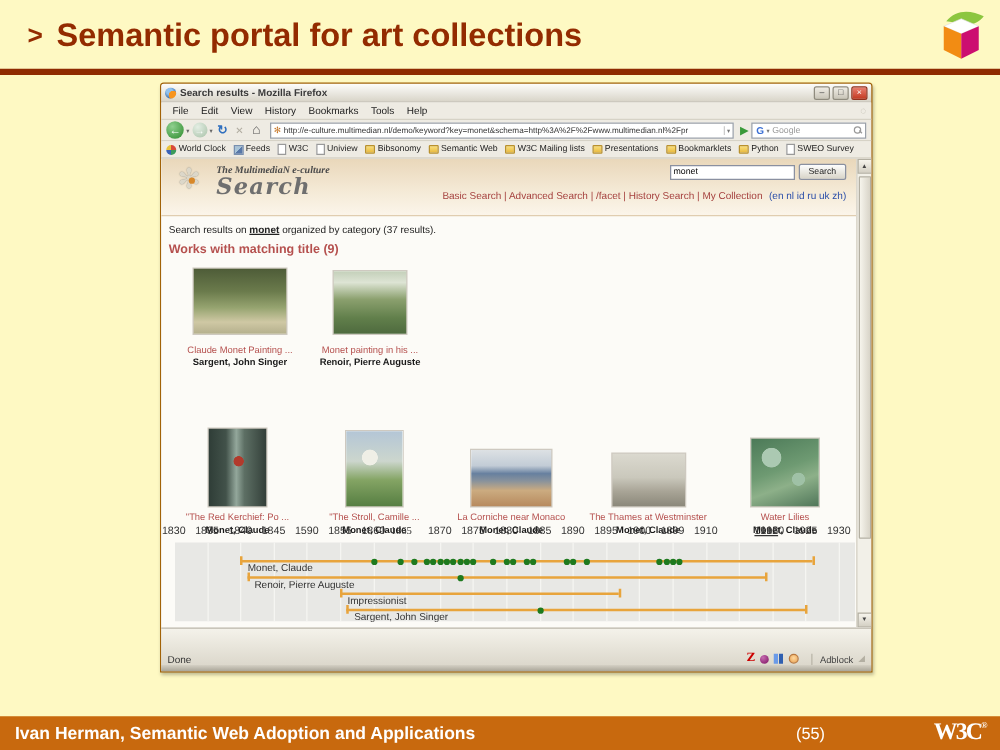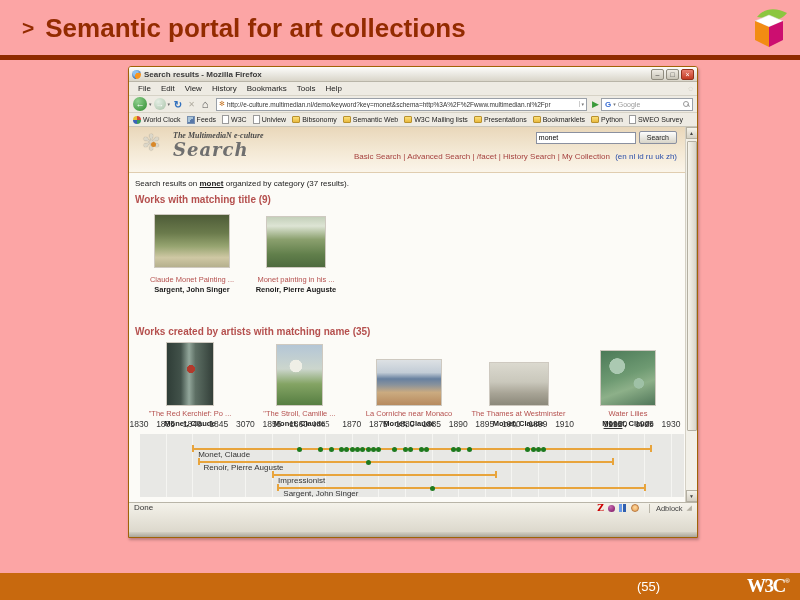--- a/index.html
+++ b/index.html
@@ -1,18 +1,18 @@
 <!DOCTYPE html>
 <html><head>
 <meta charset="utf-8">
 <style>
 *{margin:0;padding:0;box-sizing:border-box}
 html,body{width:800px;height:600px;overflow:hidden}
 body{font-family:"Liberation Sans",sans-serif;background:#fff}
-.slide{position:relative;width:800px;height:600px;background:#fca5a5;overflow:hidden}
+.slide{position:relative;width:800px;height:600px;background:#fef9c3;overflow:hidden}
 
 
 .slide-title{position:absolute;top:13px;left:22px;color:#932B00;font-weight:bold;font-size:26px;white-space:nowrap}
 .slide-title .chev{font-size:21px;vertical-align:2px;margin-right:11px}
 .title-rule{position:absolute;top:55px;left:0;width:800px;height:5px;background:#8F2B00}
 .sweo{position:absolute;top:5px;right:9px;width:44px;height:46px}
 .caption{position:absolute;left:18px;top:545px;font-size:14.5px;font-style:italic;color:#111}
 .footer{position:absolute;left:0;bottom:0;width:800px;height:27px;background:#C8690E;color:#fff}
 .footer .fleft{position:absolute;left:12px;top:5px;font-size:14px;font-weight:bold}
 .footer .fpage{position:absolute;right:140px;top:6px;font-size:13px}
@@ -107,21 +107,21 @@
 .tl-axis{position:absolute;left:0;top:0;right:0;height:12px}
 .yr{position:absolute;top:0;transform:translateX(-50%);font-size:8.5px;color:#333}
 .tl-plot{position:absolute;left:11px;top:15px;width:544px;height:63px;background:#e8e8e5}
 .gridline{position:absolute;top:0;bottom:0;width:1px;background:#f5f5f2}
 .tl-bar{position:absolute;height:2px}
 .tl-tick{position:absolute;width:2px;height:7px}
 .tl-label{position:absolute;font-size:8px;color:#333;white-space:nowrap}
 .tl-dot{position:absolute;width:5px;height:5px;border-radius:50%}
 
 
-.statusbar{height:29px;display:flex;align-items:flex-start;background:linear-gradient(#f4f2ea,#dcd8cc);padding:0 5px;font-size:8px;color:#333}
+.statusbar{height:29px;display:flex;align-items:flex-end;background:linear-gradient(#f4f2ea,#dcd8cc);padding:0 5px;font-size:8px;color:#333}
 .status-icons{margin-left:auto;display:flex;align-items:center;gap:4px}
 .si{display:inline-flex;align-items:center;justify-content:center}
 .si.z{color:#c00;font-weight:bold;font-family:"DejaVu Serif",serif;font-size:9px}
 .si.dot{width:7px;height:7px;border-radius:50%;background:radial-gradient(circle at 35% 30%,#c66bb0,#7b1060)}
 .si.stats{width:8px;height:8px;background:linear-gradient(90deg,#6a9ae8 0 3px,rgba(0,0,0,0) 3px 4px,#2f5fb0 4px 7px,rgba(0,0,0,0) 7px)}
 .si.face{width:8px;height:8px;border-radius:50%;background:radial-gradient(circle at 50% 40%,#ffd9a0,#e8a050);border:1px solid #b97940}
 .si.adb{color:#444;font-size:7.5px;border-left:1px solid #b9b5a8;padding-left:6px;margin-left:6px}
 .si.grip{color:#b3afa2;font-size:7px}
 .win-bottom{height:5px;background:linear-gradient(#d4d0c4,#a9a598)}
 </style>
@@ -286,21 +286,20 @@
               <div class="thumb-wrap">
                 <div class="thumb" style="background: linear-gradient(rgb(196, 208, 186) 0%, rgb(221, 228, 212) 18%, rgb(139, 160, 110) 45%, rgb(97, 127, 75) 75%, rgb(78, 106, 62) 100%); width: 58px; height: 50px;"></div>
               </div>
               <figcaption class="art-cap">
                 <div class="art-title">Monet painting in his ...</div>
                 <div class="art-artist">Renoir, Pierre Auguste</div>
               </figcaption>
             </figure>
           </div>
 
-        <div class="sec-heading sh2">Works created by artists with matching name (35)</div>
         <div class="art-row row2">
 
             <figure class="art">
               <div class="thumb-wrap">
                 <div class="thumb" style="background: radial-gradient(circle at 52% 42%, rgb(178, 58, 44) 0px, rgb(178, 58, 44) 9%, rgba(0, 0, 0, 0) 10%), linear-gradient(90deg, rgb(47, 61, 55) 0%, rgb(66, 82, 74) 30%, rgb(147, 167, 155) 48%, rgb(93, 111, 100) 62%, rgb(51, 63, 57) 100%); width: 46px; height: 62px;"></div>
               </div>
               <figcaption class="art-cap">
                 <div class="art-title">"The Red Kerchief: Po ...</div>
                 <div class="art-artist">Monet, Claude</div>
               </figcaption>
@@ -346,21 +345,21 @@
               </figcaption>
             </figure>
           </div>
 
         <div class="timeline">
           <div class="tl-axis">
               <span class="yr" style="left: 10px;">1830</span>
               <span class="yr" style="left: 36.6px;">1835</span>
               <span class="yr" style="left: 63.2px;">1840</span>
               <span class="yr" style="left: 89.8px;">1845</span>
-              <span class="yr" style="left: 116.4px;">3070</span>
+              <span class="yr" style="left: 116.4px;">1590</span>
               <span class="yr" style="left: 143px;">1855</span>
               <span class="yr" style="left: 169.6px;">1860</span>
               <span class="yr" style="left: 192px; font-family: Liberation Serif, serif;">1865</span>
               <span class="yr" style="left: 222.8px;">1870</span>
               <span class="yr" style="left: 249.4px;">1875</span>
               <span class="yr" style="left: 276px;">1880</span>
               <span class="yr" style="left: 302.6px;">1885</span>
               <span class="yr" style="left: 329.2px;">1890</span>
               <span class="yr" style="left: 355.8px;">1895</span>
               <span class="yr" style="left: 382.4px;">1900</span>
@@ -454,17 +453,18 @@
         <span class="si face"></span>
         <span class="si adb">Adblock</span>
         <span class="si grip">◢</span>
       </span>
     </div>
     <div class="win-bottom"></div>
   </div>
 
 
   <div class="footer">
+    <span class="fleft">Ivan Herman, Semantic Web Adoption and Applications</span>
     <span class="fpage">(55)</span>
     <span class="w3c"><span>W3C</span><sup>®</sup></span>
   </div>
 
 </div>
 
 </body></html>

